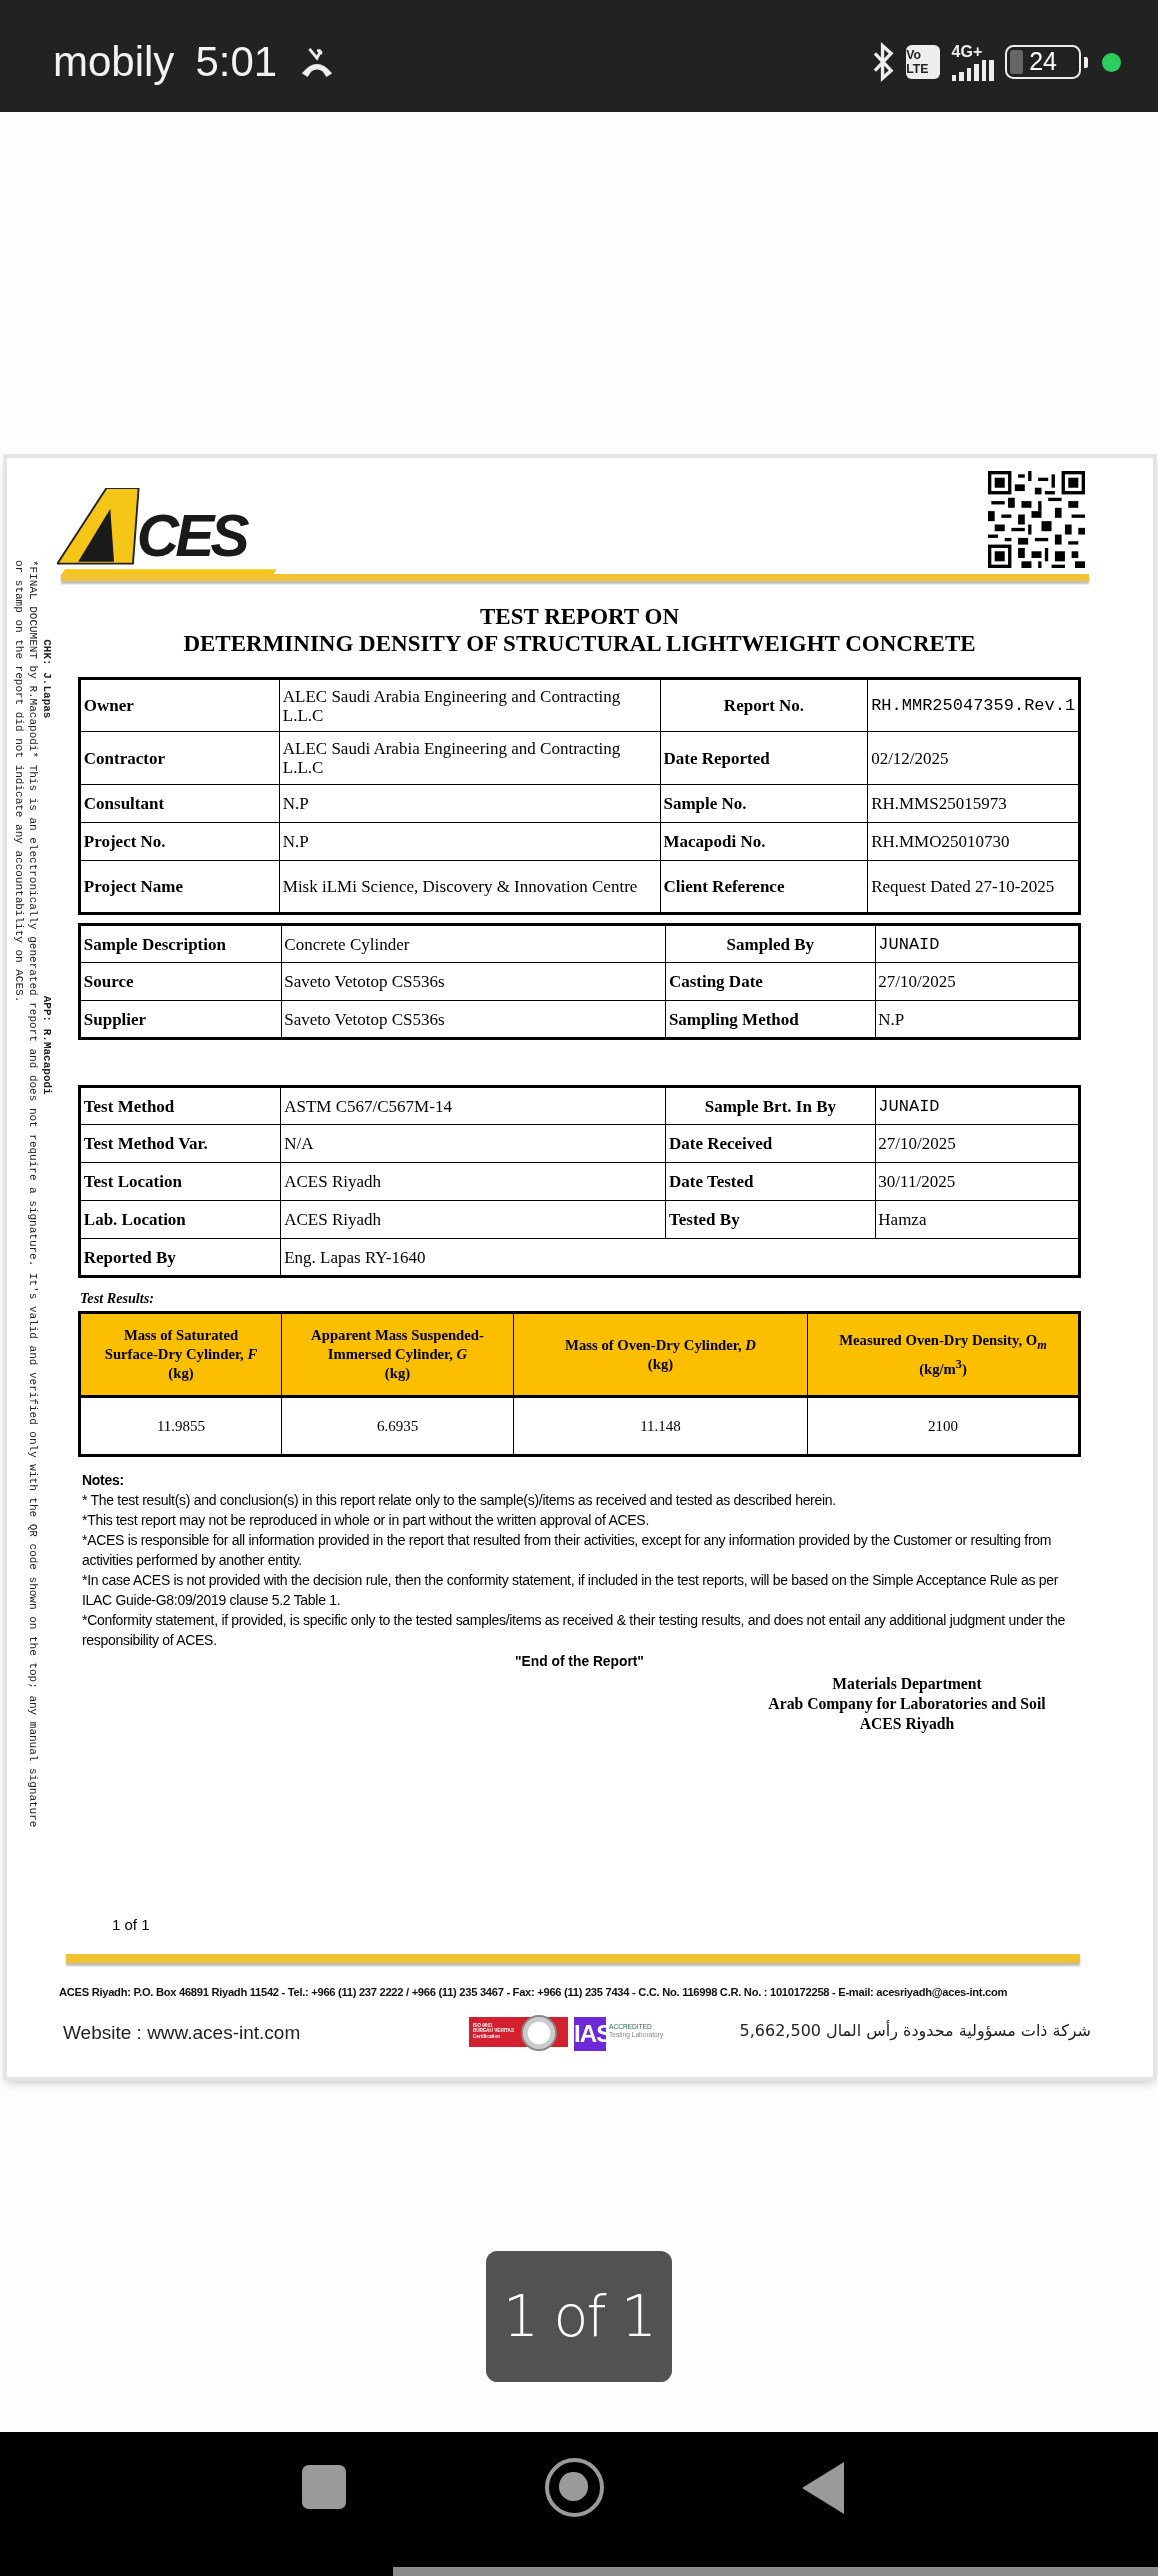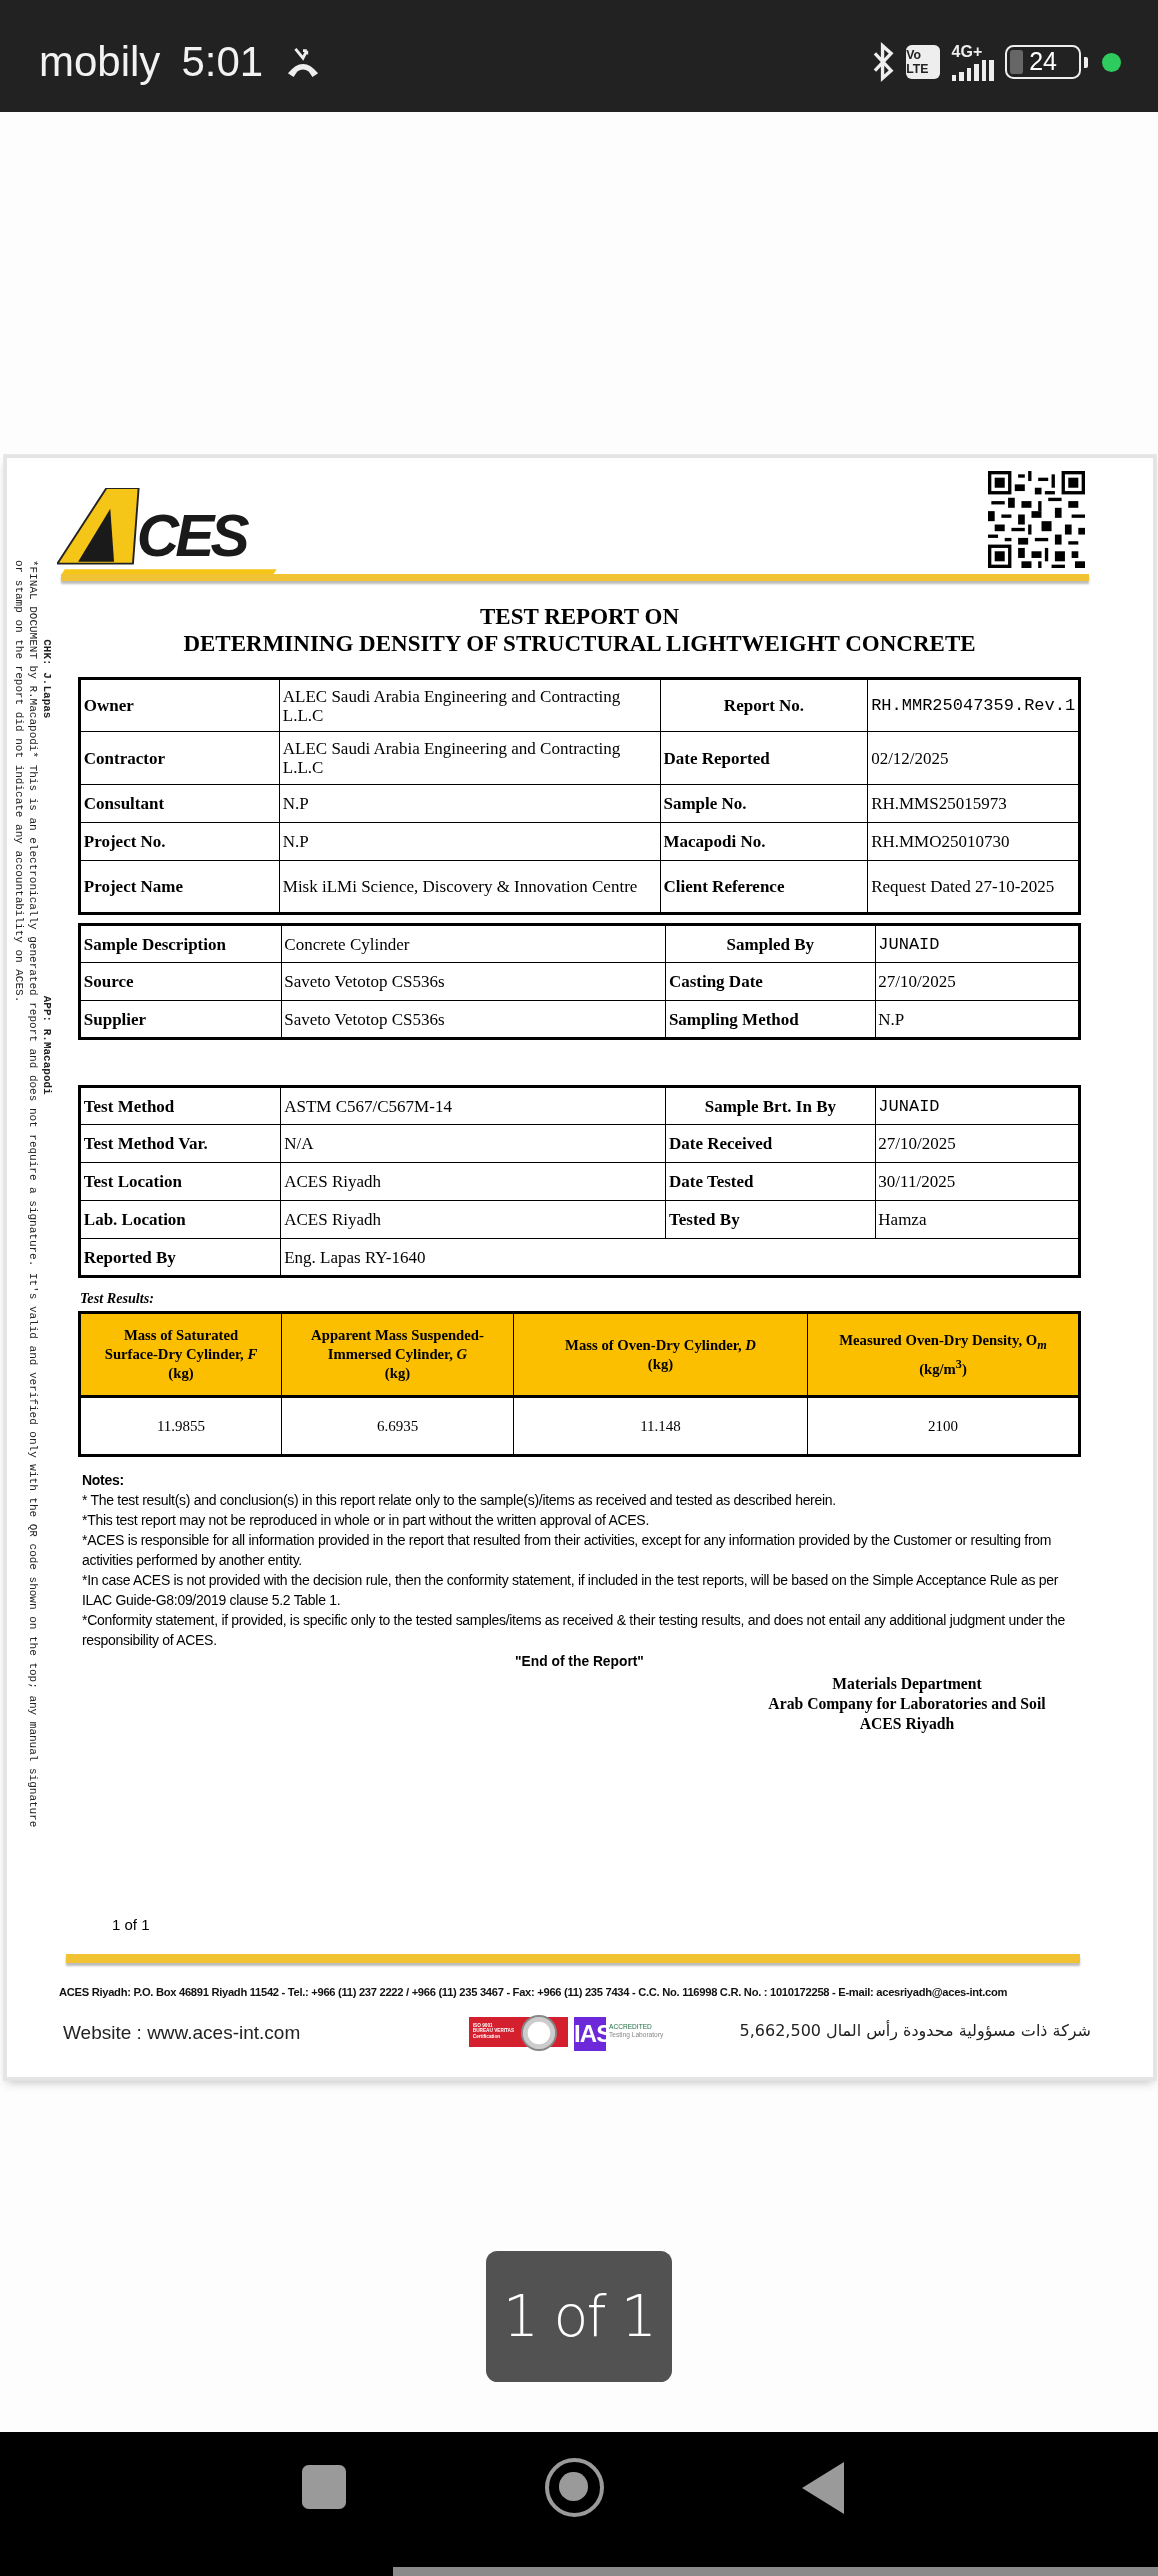--- a/index.html
+++ b/index.html
@@ -1,21 +1,21 @@
 <!DOCTYPE html>
 <html style="font-size:15px"><head>
 <meta charset="utf-8">
 <style>
   * { box-sizing: border-box; margin: 0; padding: 0; }
   html, body { width: 1159px; height: 2576px; background: #fdfdfd; overflow: hidden; }
   body { position: relative; font-family: "Liberation Serif", serif; color: #000; }
 
   
   .statusbar { position: absolute; left: 0; top: 0; width: 1159px; height: 112px; background: #222222; color: #f2f2f2; }
-  .sb-left { position: absolute; left: 39px; top: 38px; font-family: "Liberation Sans", sans-serif; font-size: 42px; display: flex; align-items: center; gap: 21px; }
+  .sb-left { position: absolute; left: 53px; top: 38px; font-family: "Liberation Sans", sans-serif; font-size: 42px; display: flex; align-items: center; gap: 21px; }
   .sb-left .carrier { letter-spacing: 0px; }
   .sb-right { position: absolute; right: 38px; top: 42px; display: flex; align-items: center; gap: 11.4px; font-family: "Liberation Sans", sans-serif; }
   .volte { width: 34px; height: 34px; background: #eee; color: #222; border-radius: 5.7px; font-size: 12.3px; font-weight: bold; line-height: 14.2px; text-align: left; padding-top: 2.8px; }
   .net { font-size: 16px; font-weight: bold; line-height: 17px; color: #eee; }
   .signal { display: flex; align-items: flex-end; gap: 2.8px; height: 30px; }
   .signal span { width: 4.7px; background: #eee; display: block; }
   .battery { width: 76px; height: 34px; border: 2.8px solid #eee; border-radius: 8.5px; position: relative; font-size: 25px; text-align: center; line-height: 28.5px; color: #fff; }
   .battery::before { content: ""; position: absolute; left: 2.8px; top: 2.8px; bottom: 2.8px; width: 13.3px; background: #666; border-radius: 2.8px; }
   .battery::after { content: ""; position: absolute; right: -8.5px; top: 9.5px; width: 3.8px; height: 11.4px; background: #eee; border-radius: 0 1.9px 1.9px 0; }
   .green-dot { width: 19px; height: 19px; border-radius: 50%; background: #2ecc5e; margin-left: 9.5px; }

